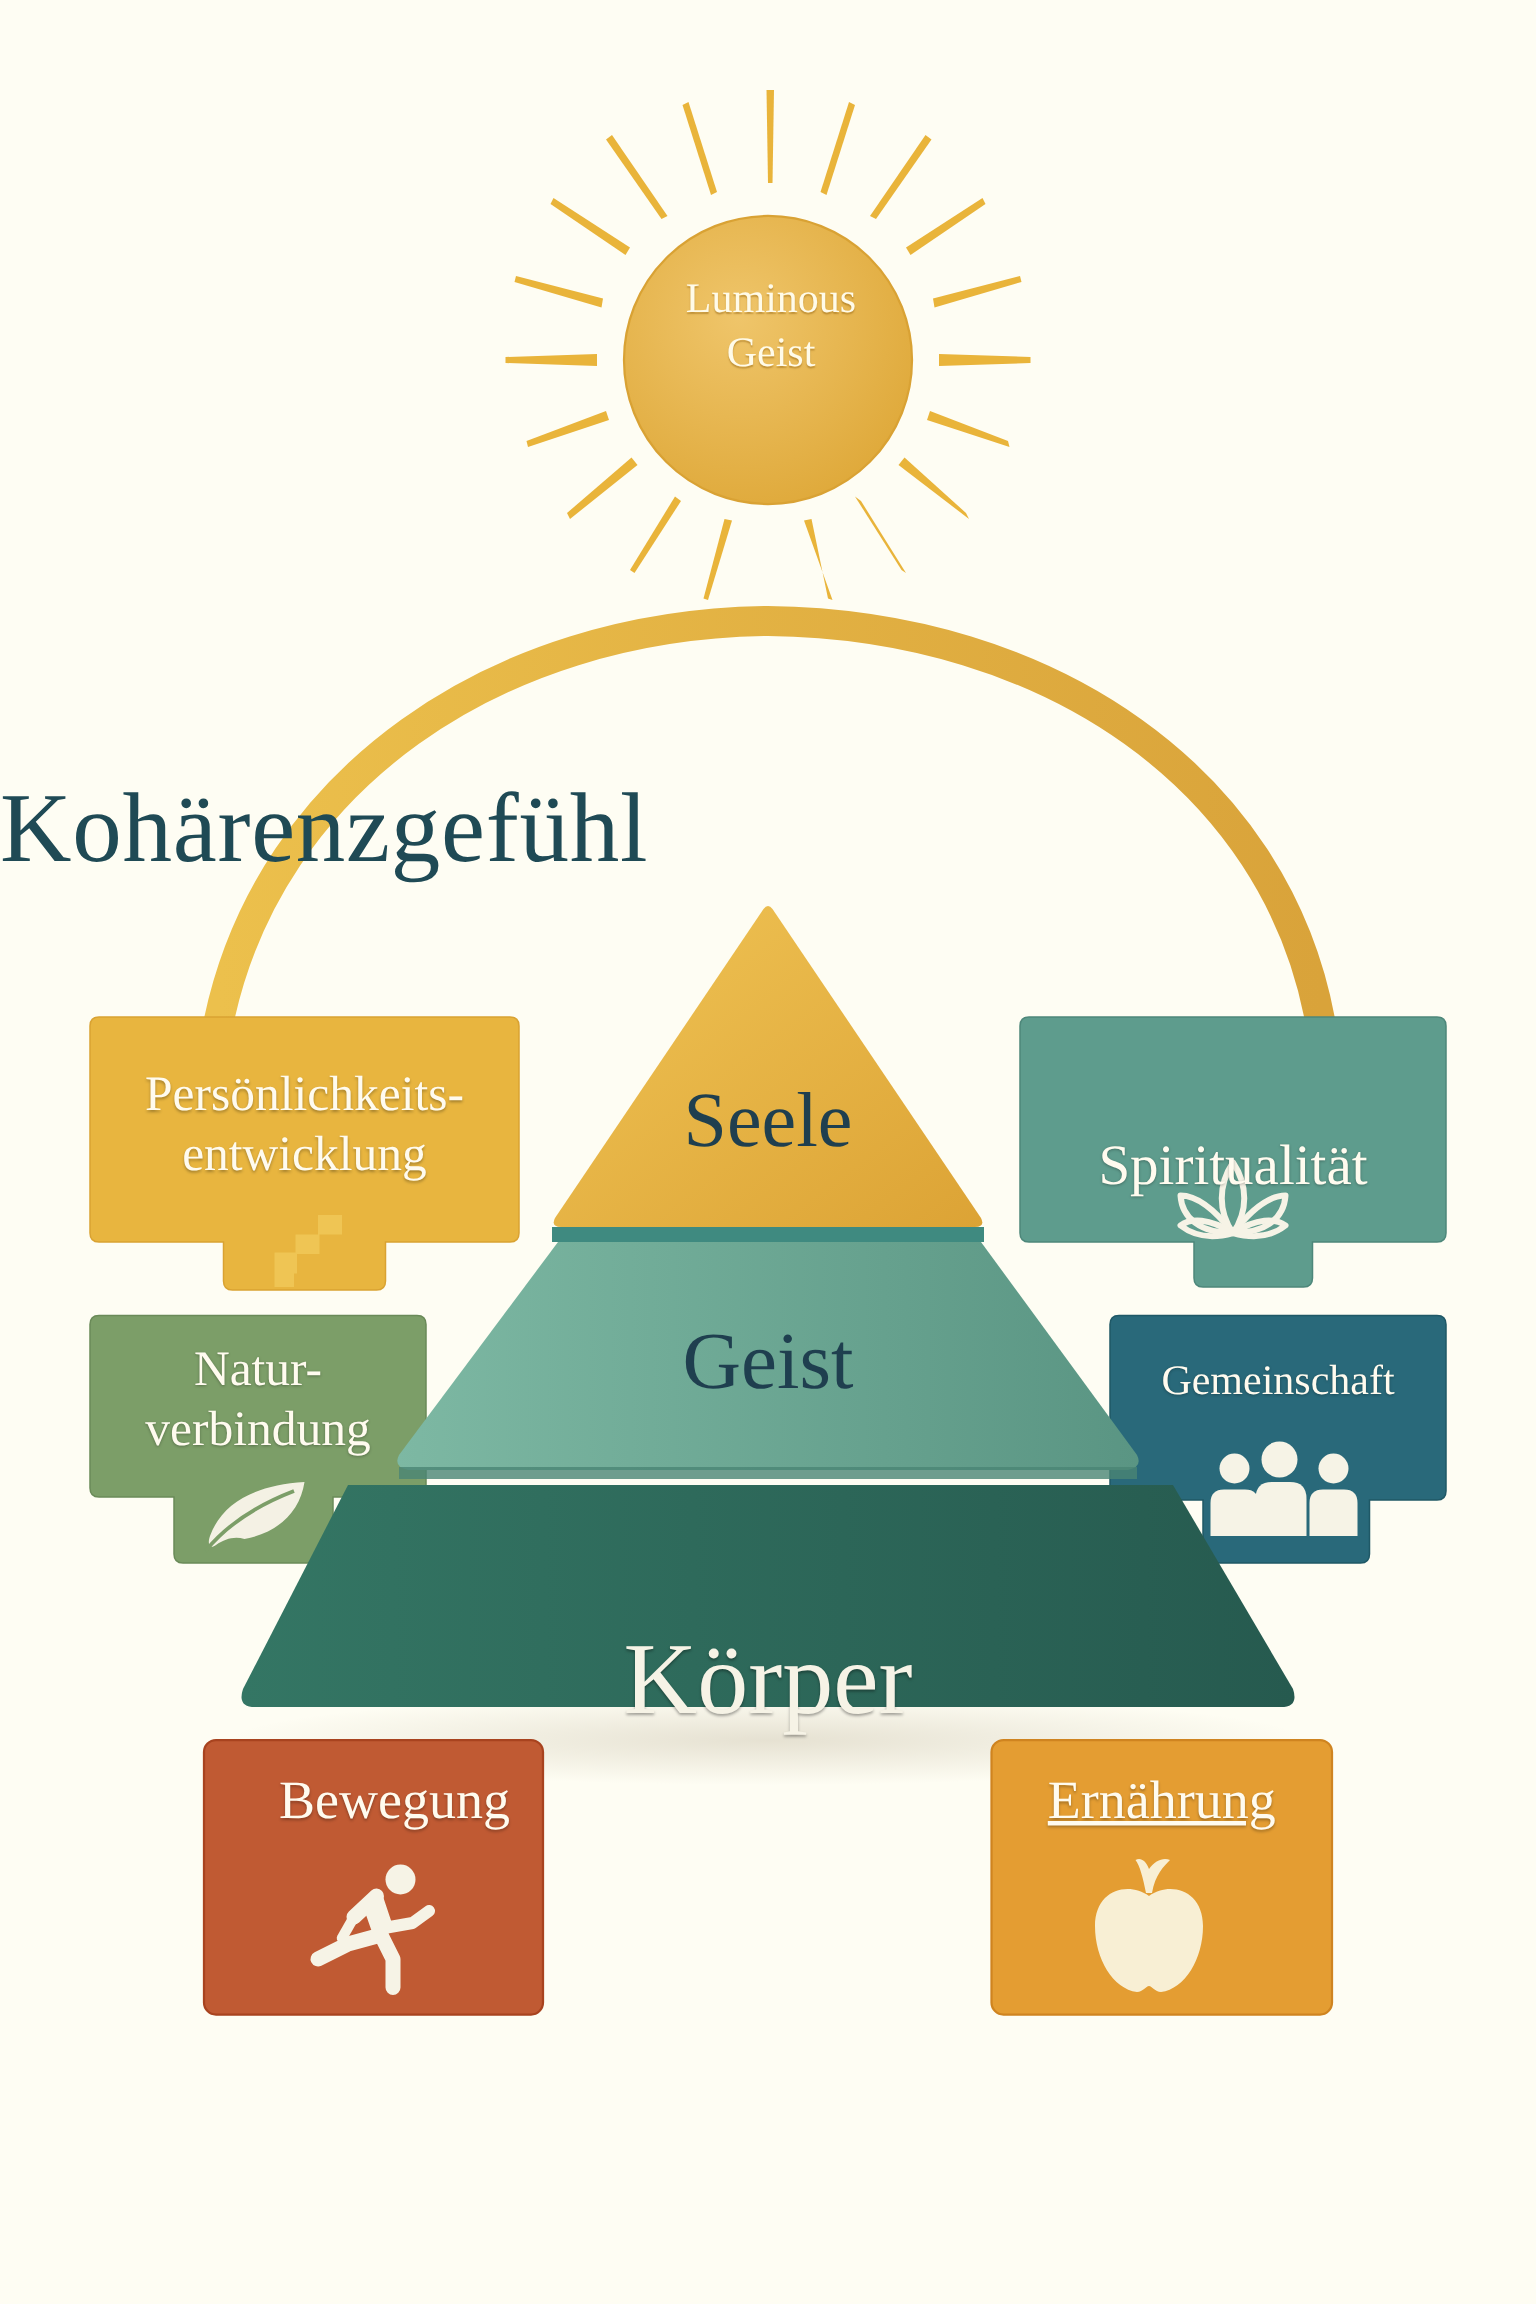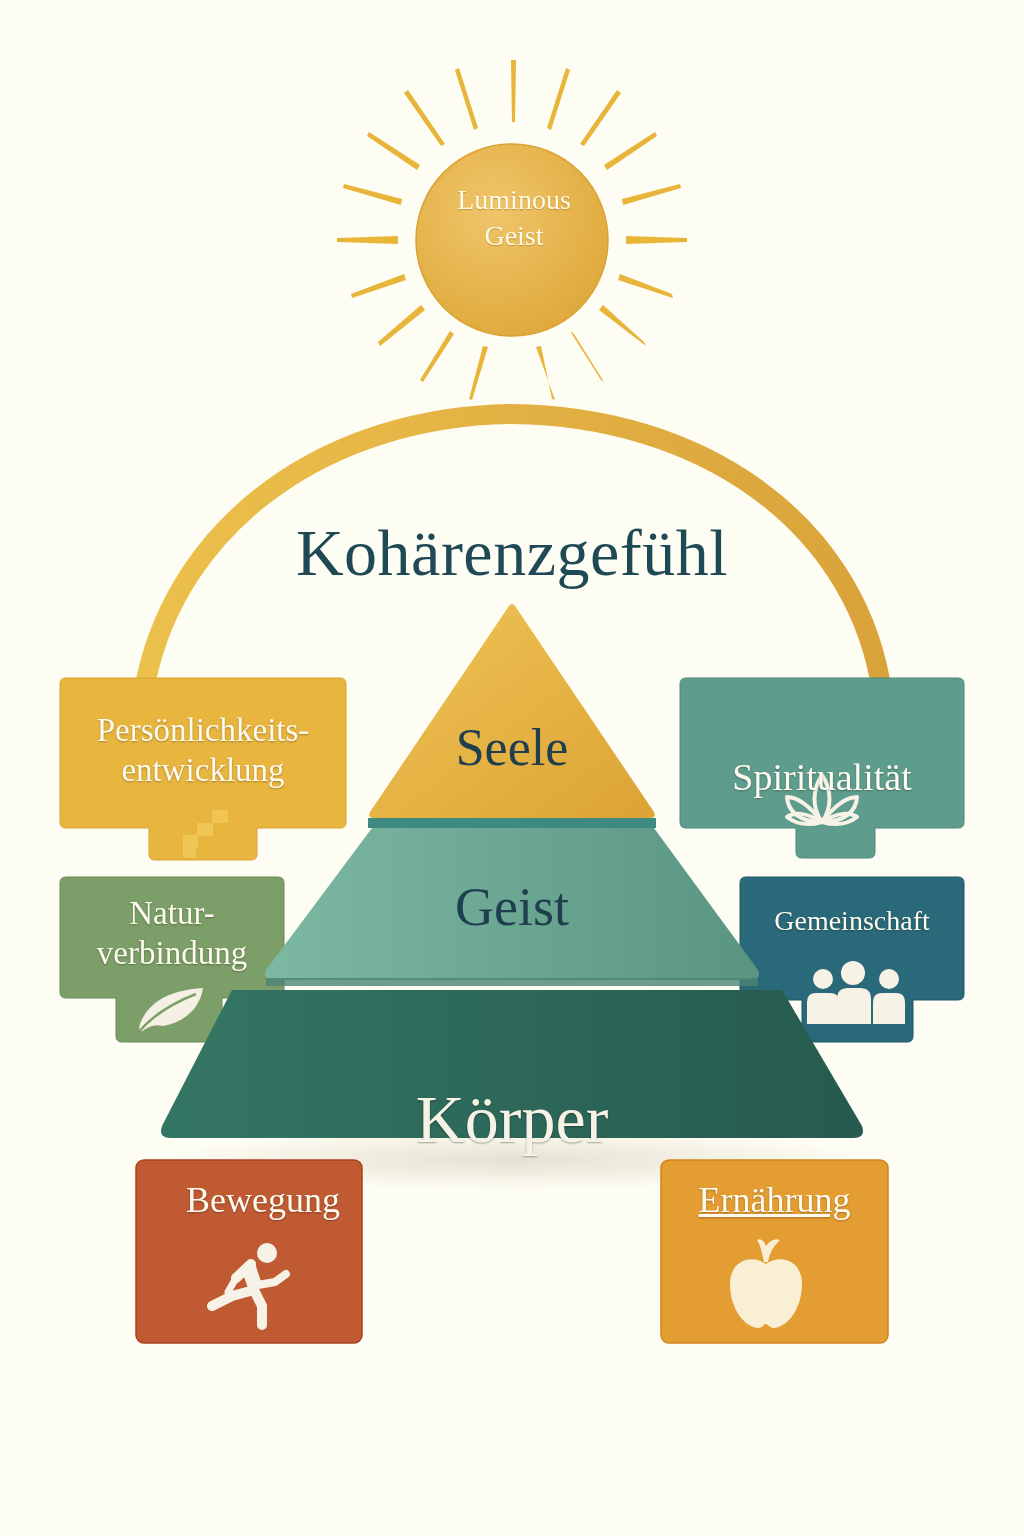--- a/index.html
+++ b/index.html
@@ -13,21 +13,21 @@
   .sun-text {
     position: absolute; left: 416px; top: 182px; width: 196px;
     text-align: center; color: #fffbe9; font-size: 28px; line-height: 36px;
     font-family: "Liberation Serif", "DejaVu Serif", serif;
     text-shadow: 0 1px 1px rgba(140,90,10,0.45);
   }
   .sun-text span { display: block; }
 
   .title {
     position: absolute; left: 0; width: 1024px; top: 515px;
-    text-align: center; color: #1f4a55;
+    text-align: left; color: #1f4a55;
     font-family: "Liberation Serif", "DejaVu Serif", serif;
     font-size: 66px; line-height: 76px; letter-spacing: 0.5px;
   }
 
   .tier-label {
     position: absolute; left: 0; width: 1024px; text-align: center;
     font-family: "Liberation Serif", "DejaVu Serif", serif;
   }
   .tier-seele { top: 718px; font-size: 52px; color: #1f3f4f; }
   .tier-geist { top: 876px; font-size: 54px; color: #1f3f4f; }

